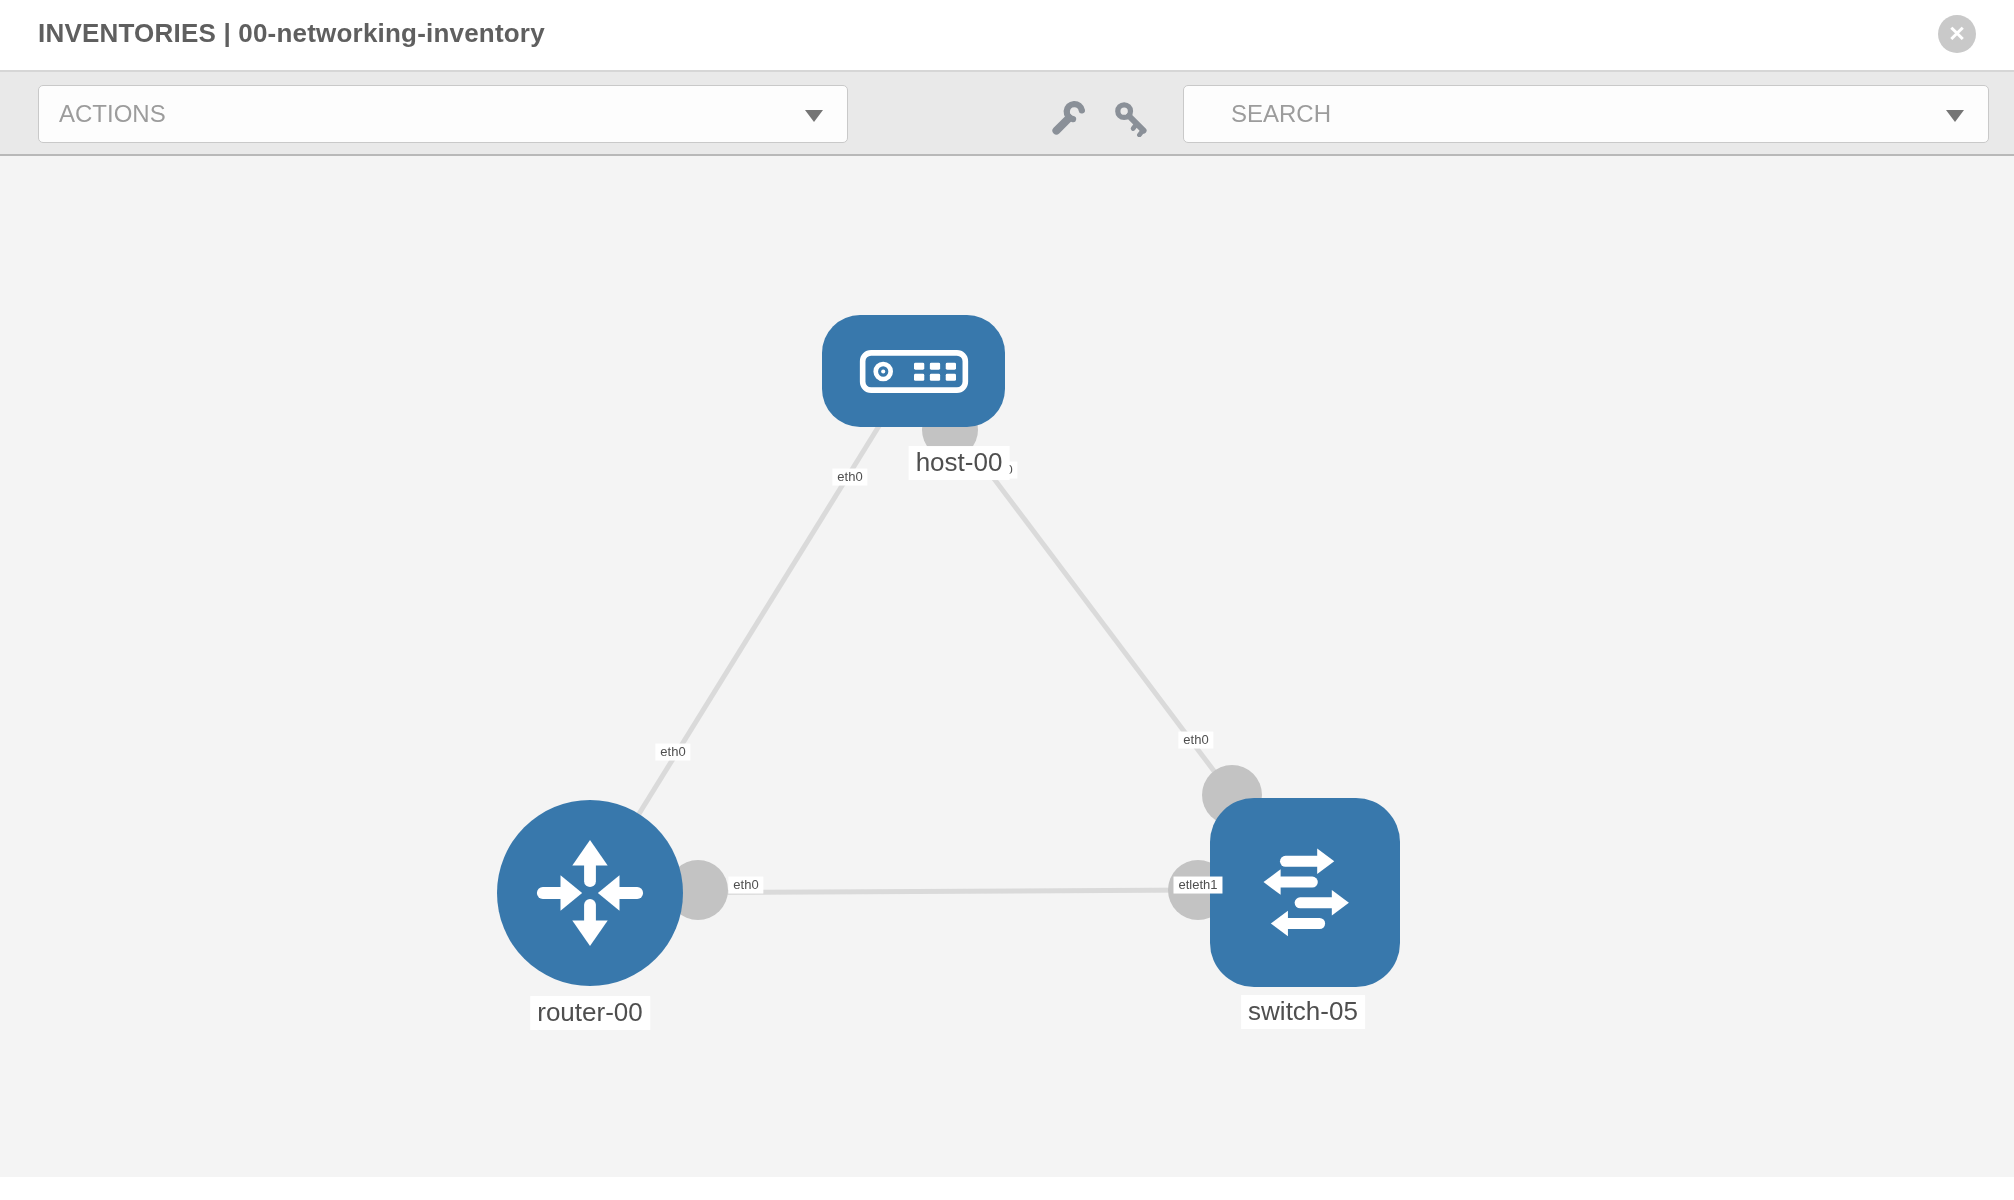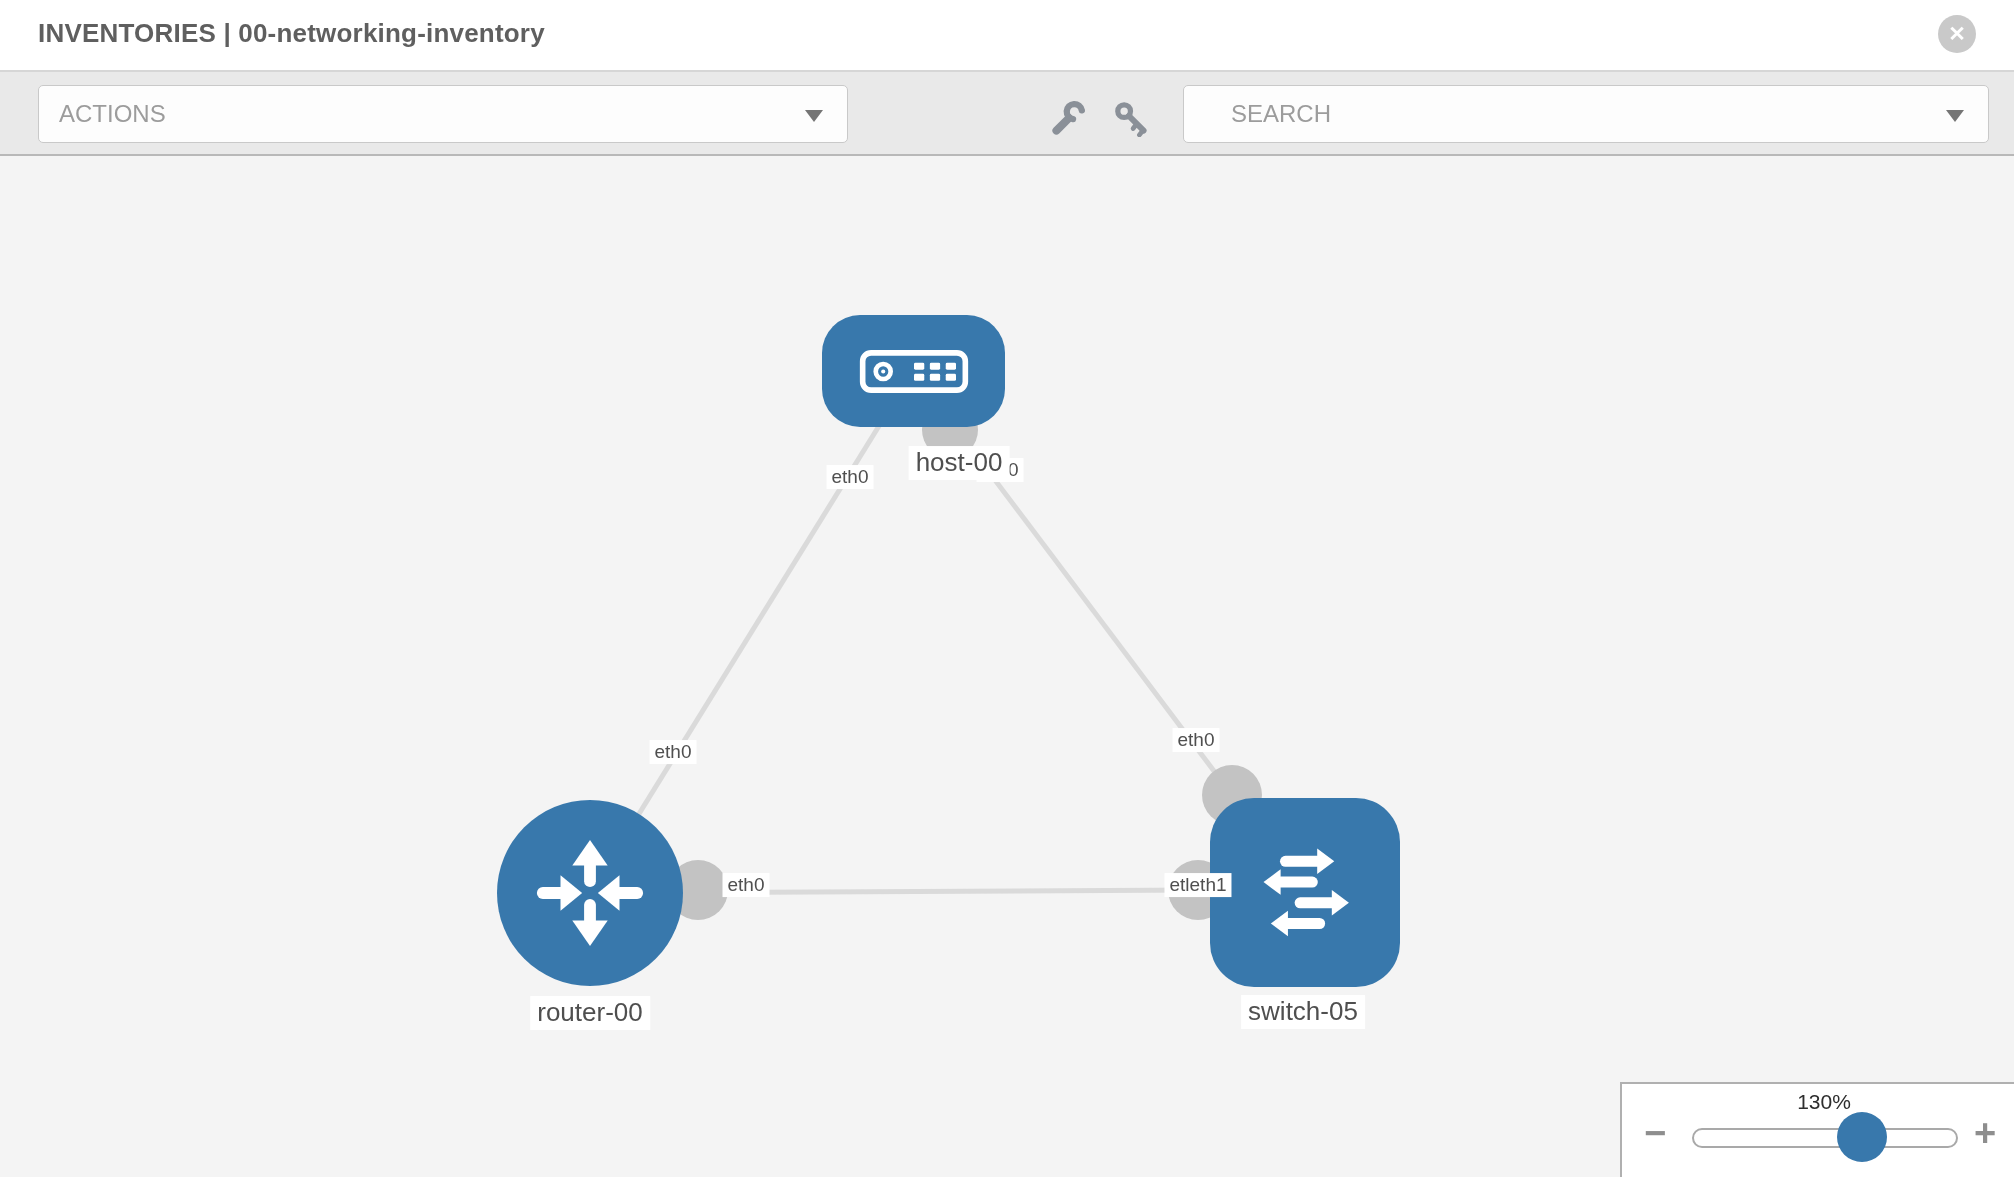--- a/index.html
+++ b/index.html
@@ -35,21 +35,21 @@
   .links-svg{position:absolute;left:0;top:0;}
 
   .node{position:absolute;background:#3878ac;display:flex;align-items:center;justify-content:center;cursor:pointer;}
   .node-host{left:822px;top:157px;width:183px;height:112px;border-radius:38px;}
   .node-router{left:497px;top:642px;width:186px;height:186px;border-radius:50%;}
   .node-switch{left:1210px;top:640px;width:190px;height:189px;border-radius:44px;}
 
   .chip{position:absolute;transform:translate(-50%,-50%);background:#fff;color:#4f4f4f;
         white-space:nowrap;line-height:1.15;}
   .node-label{font-size:26px;padding:2px 7px;z-index:5;}
-  .if-label{font-size:19px;padding:1px 5px;z-index:4;}
+  .if-label{font-size:13px;padding:1px 5px;z-index:4;}
 
   
   .zoom-panel{position:absolute;left:1620px;top:924px;width:394px;height:118px;background:#fff;
               border-top:2px solid #b0b0b0;border-left:2px solid #b0b0b0;box-sizing:border-box;}
   .zoom-level{position:absolute;left:102px;top:6px;width:200px;text-align:center;
               font-size:21px;color:#2e2e2e;}
   .zoom-minus,.zoom-plus{position:absolute;top:30px;font-size:38px;font-weight:700;color:#8e8e8e;
               cursor:pointer;line-height:1;}
   .zoom-minus{left:22px;}
   .zoom-plus{left:352px;}
@@ -150,23 +150,15 @@
     <div class="chip if-label" style="left:673px;top:594px;">eth0</div>
     <div class="chip if-label" style="left:1000px;top:312px;">eth0</div>
     <div class="chip if-label" style="left:1196px;top:582px;">eth0</div>
     <div class="chip if-label" style="left:746px;top:727px;">eth0</div>
     <div class="chip if-label" style="left:1198px;top:727px;">etleth1</div>
 
     <div class="chip node-label" style="left:930px;top:305px;margin-left:29px;">host-00</div>
     <div class="chip node-label" style="left:590px;top:855px;">router-00</div>
     <div class="chip node-label" style="left:1303px;top:854px;">switch-05</div>
 
-    <div class="zoom-panel">
-      <div class="zoom-level">130%</div>
-      <div class="zoom-minus">−</div>
-      <div class="zoom-slider">
-        <div class="zoom-handle"></div>
-      </div>
-      <div class="zoom-plus">+</div>
-    </div>
 
   </div>
 </div>
 
 </body></html>

